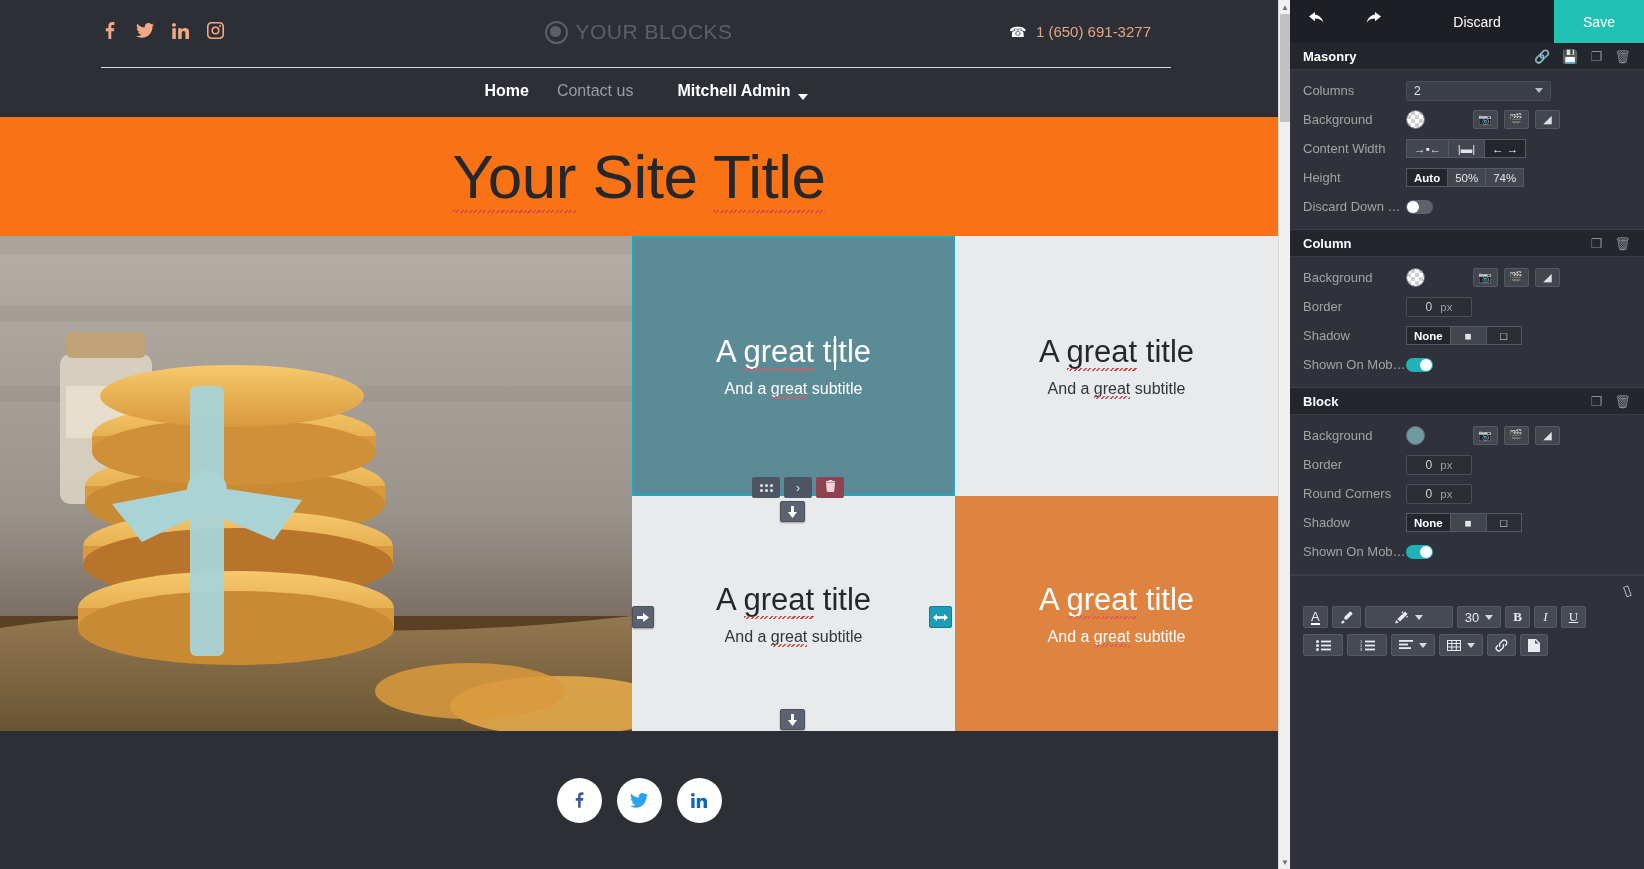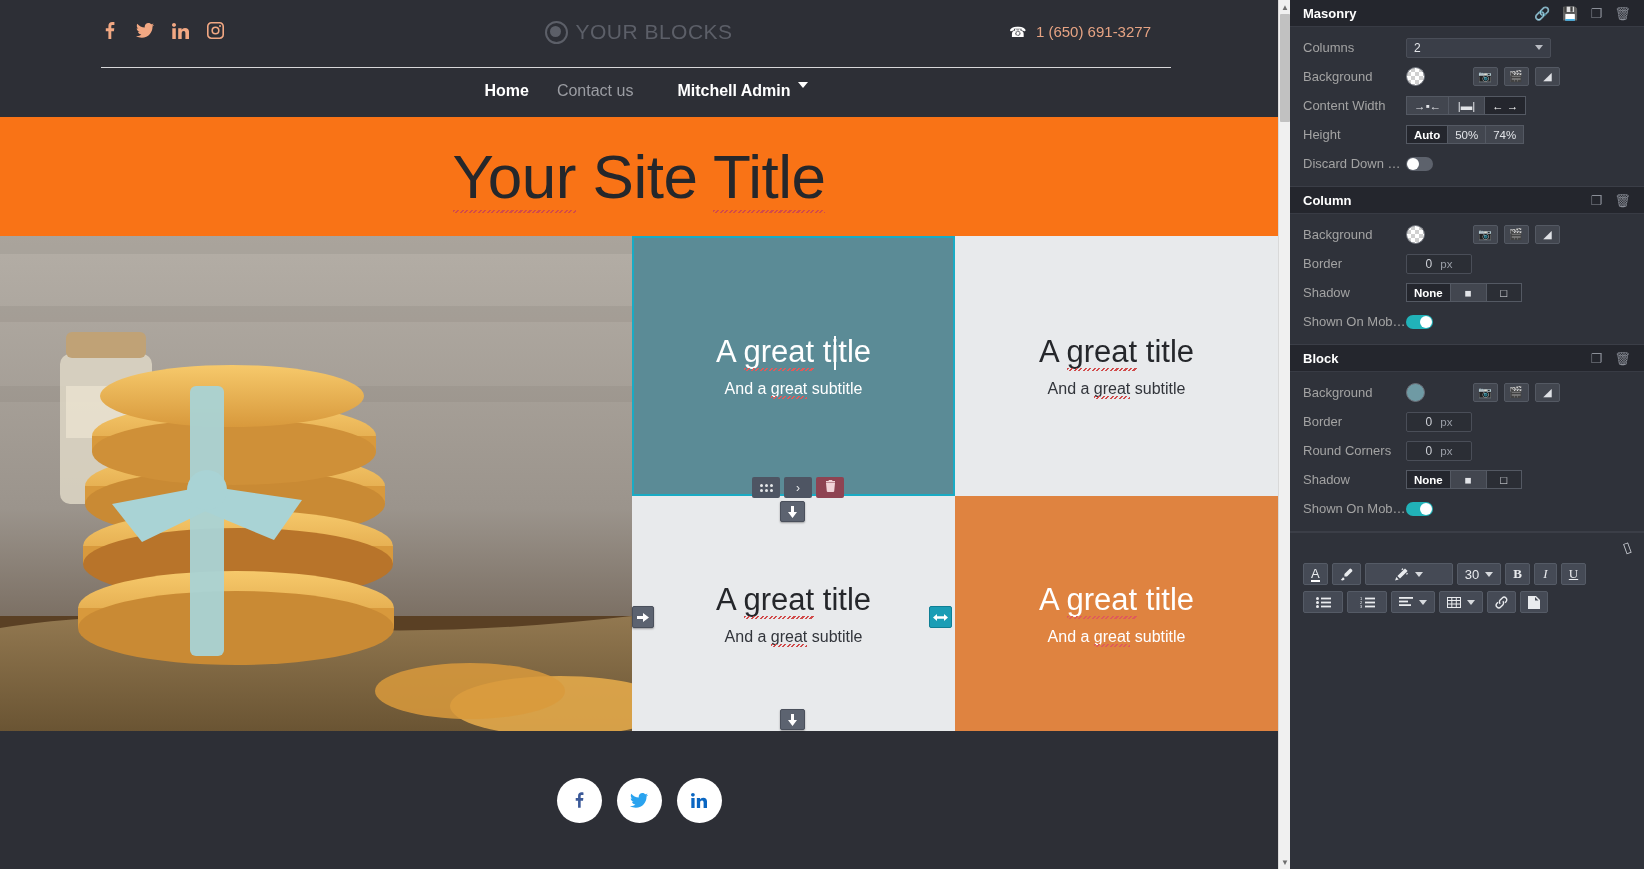--- a/index.html
+++ b/index.html
@@ -50,21 +50,21 @@
     height: 1px; background: #d7d7d9;
   }
   .sh-row2 {
     height: 50px; display: flex; align-items: center;
     justify-content: center; gap: 0;
   }
   .nav-item { font-size: 16px; padding: 0 14px; color: #9b9da3; }
   .nav-item.active { color: #ffffff; font-weight: bold; }
   .user-menu {
     font-size: 16px; color: #ffffff; font-weight: bold;
-    margin-left: 30px; display: flex; align-items: flex-start; gap: 7px;
+    margin-left: 30px; display: flex; align-items: flex-end; gap: 7px;
   }
   .caret-dn { width: 0; height: 0; border-left: 5px solid transparent;
     border-right: 5px solid transparent; border-top: 6px solid #ffffff; }
 
   
   .title-wrap { background: #f97316; height: 119px; display: flex;
     align-items: center; justify-content: center; }
   .site-title {
     font-size: 62px; color: #25272b; font-weight: normal;
     letter-spacing: -.5px; white-space: nowrap;
@@ -499,20 +499,34 @@
   </div>
 
   <div id="scrollbar">
     <div class="sb-arrow">▲</div>
     <div class="sb-thumb"></div>
     <div class="sb-arrow bot">▼</div>
   </div>
 
   <div id="panel">
 
+    <div class="p-top">
+      <div class="undo">
+        <svg width="17" height="15" viewBox="0 0 17 15">
+            <path fill="#fff" d="M6 2.4V0L0 4.6l6 4.6V6.6c4 0 6.6 1.3 8.4 4.3-.7-3.6-2.8-7.2-8.4-8.5z"></path>
+          </svg>
+      </div>
+      <div class="redo">
+        <svg width="17" height="15" viewBox="0 0 17 15">
+            <path fill="#fff" d="M11 2.4V0l6 4.6-6 4.6V6.6c-4 0-6.6 1.3-8.4 4.3.7-3.6 2.8-7.2 8.4-8.5z"></path>
+          </svg>
+      </div>
+      <div class="discard">Discard</div>
+      <div class="save">Save</div>
+    </div>
 
 
     <div class="sec-head">
       <span class="st">Masonry</span>
       <span class="sicons">
         <span>🔗</span>
         <span>💾</span>
         <span>❐</span>
         <span>🗑</span>
       </span>

